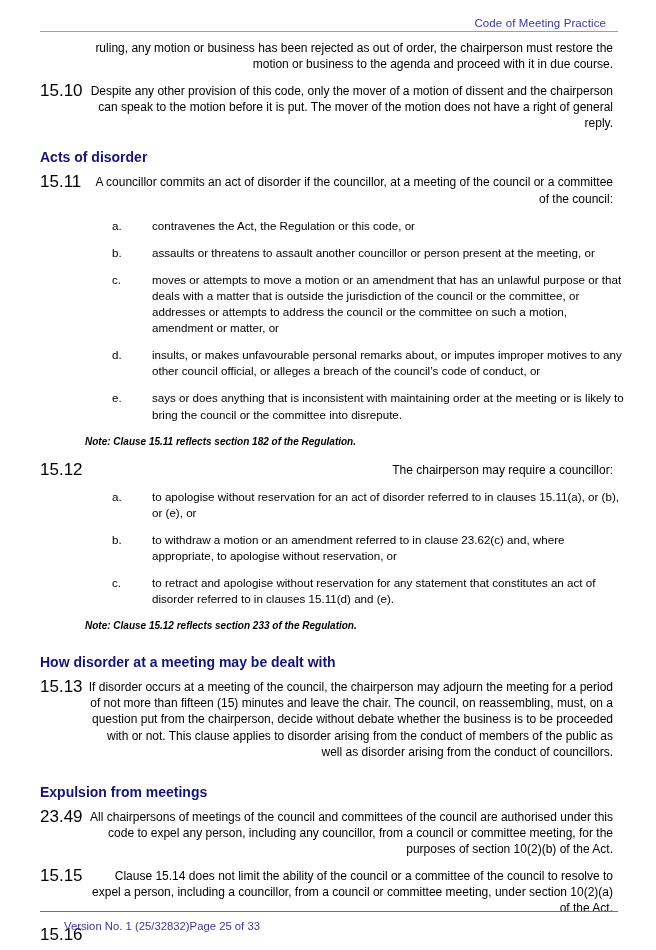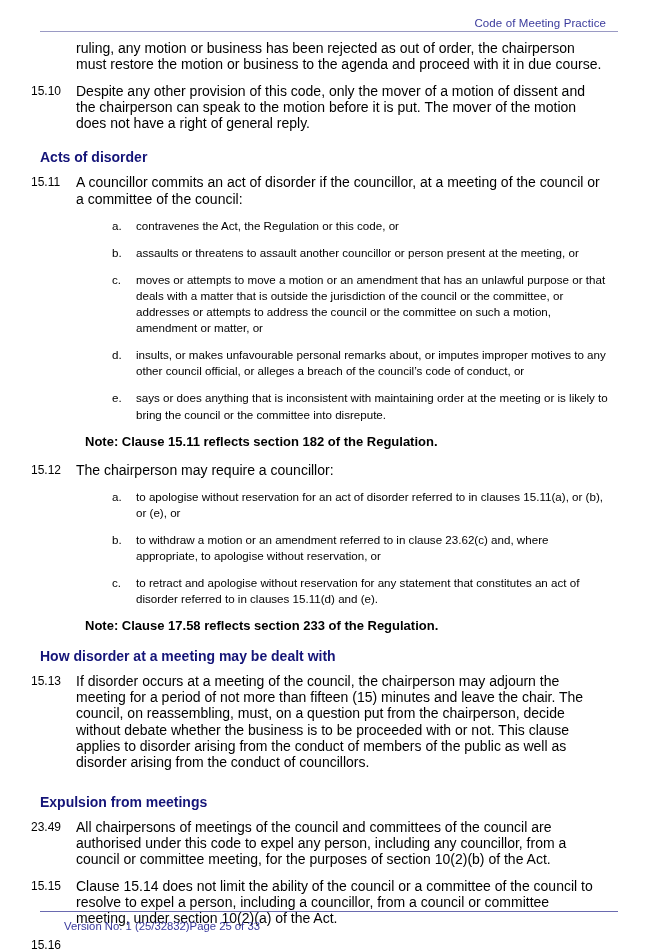--- a/index.html
+++ b/index.html
@@ -56,32 +56,33 @@
 
   
   .clause {
     display: flex;
     margin: 0 0 11px 0;
     padding: 0;
   }
   .clause-num {
     flex: 0 0 45px;
     width: 45px;
-    margin-left: 31px;
-    font-size: 12px;
+    margin-left: 40px;
+    font-size: 17px;
     line-height: 16.1px;
     color: #000;
     white-space: nowrap;
   }
   .clause-body {
     flex: 1 1 auto;
     max-width: 528px;
-    font-size: 14px;
+    font-size: 12px;
     line-height: 16.1px;
     color: #000;
+    text-align: right;
   }
   
   .clause.no-num .clause-num { visibility: hidden; }
 
   
   .subitem {
     display: flex;
     margin: 0 0 11px 0;
   }
   .subitem-letter {
@@ -89,41 +90,43 @@
     width: 24px;
     margin-left: 112px;
     font-size: 11.6px;
     line-height: 16.1px;
   }
   .subitem-body {
     flex: 1 1 auto;
     max-width: 476px;
     font-size: 11.6px;
     line-height: 16.1px;
+    margin-left: 16px;
   }
 
   
   .note {
     margin: 0 0 12px 85px;
     max-width: 528px;
-    font-size: 13px;
+    font-size: 10px;
     line-height: 16px;
     font-weight: bold;
+    font-style: italic;
     color: #000;
   }
 
   
   .section-heading {
     margin: 0 0 9px 40px;
     font-size: 14px;
     line-height: 16px;
     font-weight: bold;
     color: #141478;
   }
-  .heading-spacer-top { margin-top: 14px; }
+  .heading-spacer-top { margin-top: 20px; }
 
   .gap-sm { height: 7px; }
   .gap-md { height: 13px; }
 
   
   .footer-rule {
     position: absolute;
     bottom: 38px;
     left: 40px;
     width: 578px;
@@ -212,21 +215,21 @@
     </div>
     <div class="subitem">
       <div class="subitem-letter">b.</div>
       <div class="subitem-body">to withdraw a motion or an amendment referred to in clause 23.62(c) and, where appropriate, to apologise without reservation, or</div>
     </div>
     <div class="subitem">
       <div class="subitem-letter">c.</div>
       <div class="subitem-body">to retract and apologise without reservation for any statement that constitutes an act of disorder referred to in clauses 15.11(d) and (e).</div>
     </div>
 
-    <div class="note">Note: Clause 17.58 reflects section 233 of the Regulation.</div>
+    <div class="note">Note: Clause 15.12 reflects section 233 of the Regulation.</div>
 
     <div class="section-heading heading-spacer-top">How disorder at a meeting may be dealt with</div>
 
     <div class="clause">
       <div class="clause-num">15.13</div>
       <div class="clause-body">If disorder occurs at a meeting of the council, the chairperson may adjourn the meeting for a period of not more than fifteen (15) minutes and leave the chair. The council, on reassembling, must, on a question put from the chairperson, decide without debate whether the business is to be proceeded with or not. This clause applies to disorder arising from the conduct of members of the public as well as disorder arising from the conduct of councillors.</div>
     </div>
 
     <div class="gap-md"></div>
 

